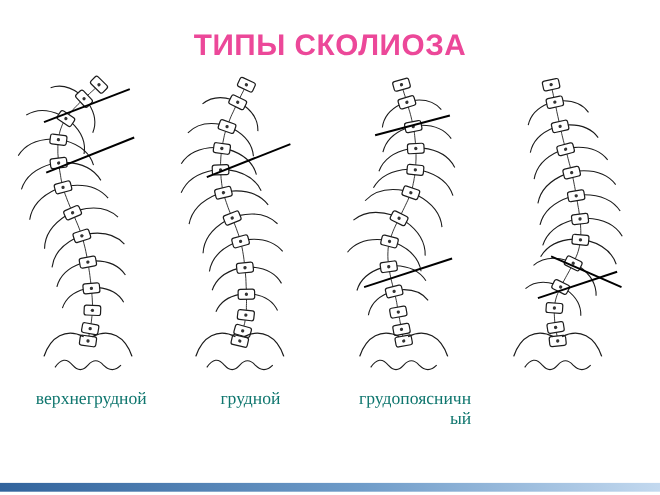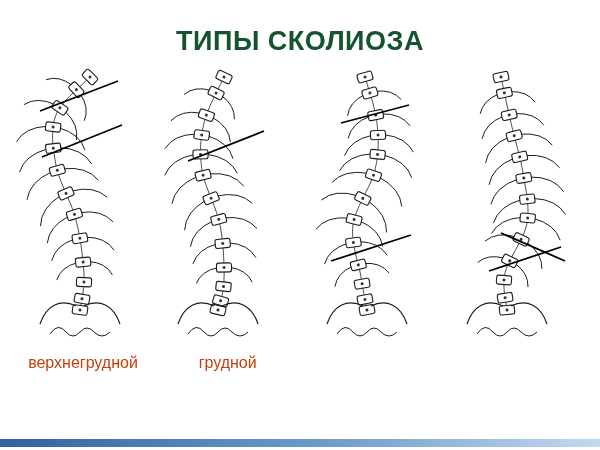--- a/index.html
+++ b/index.html
@@ -5,34 +5,34 @@
   html,body{margin:0;padding:0;}
   body{
     width:600px;height:450px;
     background:#ffffff;
     font-family:"Liberation Sans",sans-serif;
     position:relative;overflow:hidden;
   }
   .slide{width:600px;height:450px;position:relative;}
   .title{
     text-align:center;
-    font-size:27px;font-weight:bold;color:#14532d;
+    font-size:27px;font-weight:bold;color:#ec4899;
     margin:0;padding-top:26px;letter-spacing:0.5px;
   }
   .figures{
     display:flex;justify-content:space-between;
     padding:8px 12px 0 12px;
   }
   .figure{
     width:142px;display:flex;flex-direction:column;align-items:center;
   }
   svg.spine{width:135px;height:285px;display:block;}
   .label{
-    margin-top:4px;font-size:16px;color:#c2410c;
-    text-align:right;line-height:1.15;
+    margin-top:4px;font-size:16px;color:#0f766e;
+    text-align:right;line-height:1.15;font-family:Liberation Serif, serif;
   }
   .figure:nth-child(3) .label{
     max-width:112px;word-break:break-all;
   }
   .accent-bar{
     position:absolute;left:0;right:0;bottom:3px;height:8px;
   }
 </style>
 </head>
 <body>
@@ -275,20 +275,21 @@
           </g>
           <g transform="translate(62.0,245.0) rotate(-10.5)">
             <rect x="-7.5" y="-4.5" width="15" height="9" rx="2" fill="#fff" stroke="#1c1c1c" stroke-width="1.1"></rect>
             <circle cx="0" cy="0" r="1.5" fill="#333"></circle>
           </g>
           <path d="M58.0,241.0 C42.0,233.0 28.0,241.0 22.0,259.0 M66.0,241.0 C82.0,233.0 96.0,241.0 102.0,259.0" fill="none" stroke="#1c1c1c" stroke-width="1.2"></path>
           <path d="M32.0,269.0 Q40.0,257.0 48.0,267.0 Q55.0,275.0 62.0,267.0 Q69.0,259.0 76.0,267.0 Q84.0,275.0 92.0,267.0" fill="none" stroke="#1c1c1c" stroke-width="1"></path>
           <line x1="36" y1="58" x2="104" y2="40" stroke="#000" stroke-width="1.8"></line>
           <line x1="26" y1="196" x2="106" y2="170" stroke="#000" stroke-width="1.8"></line>
         </svg>
+      <div class="label">грудопоясничный</div>
     </div>
 
     <div class="figure">
       <svg class="spine" viewBox="0 0 135 285">
           <path d="M52.0,12.0 L52.2,13.0 L52.5,14.2 L52.8,15.6 L53.1,17.0 L53.4,18.6 L53.8,20.3 L54.1,22.0 L54.5,23.9 L55.0,25.9 L55.4,27.9 L55.8,30.0 L56.3,32.1 L56.8,34.3 L57.2,36.5 L57.7,38.7 L58.2,41.0 L58.7,43.2 L59.2,45.5 L59.7,47.7 L60.2,49.9 L60.7,52.1 L61.2,54.3 L61.6,56.4 L62.1,58.4 L62.6,60.4 L63.1,62.5 L63.6,64.5 L64.1,66.6 L64.6,68.7 L65.2,70.7 L65.7,72.8 L66.3,74.9 L66.9,77.0 L67.4,79.1 L68.0,81.3 L68.5,83.4 L69.1,85.5 L69.6,87.6 L70.2,89.8 L70.7,91.9 L71.2,94.0 L71.7,96.2 L72.2,98.3 L72.6,100.4 L73.0,102.5 L73.4,104.6 L73.8,106.7 L74.1,108.8 L74.5,110.9 L74.8,113.0 L75.2,115.1 L75.6,117.2 L76.0,119.3 L76.3,121.4 L76.7,123.5 L77.1,125.6 L77.4,127.7 L77.7,129.8 L78.0,131.9 L78.3,134.1 L78.5,136.2 L78.7,138.3 L78.8,140.4 L78.9,142.5 L79.0,144.6 L79.0,146.7 L79.0,148.8 L78.9,150.9 L78.7,153.0 L78.5,155.1 L78.1,157.2 L77.7,159.3 L77.2,161.4 L76.6,163.5 L75.9,165.7 L75.0,167.9 L74.1,170.0 L73.1,172.2 L72.1,174.4 L71.0,176.6 L69.8,178.8 L68.7,181.0 L67.5,183.2 L66.3,185.3 L65.1,187.5 L64.0,189.6 L62.8,191.7 L61.7,193.8 L60.7,195.9 L59.7,197.9 L58.8,200.0 L58.0,201.9 L57.2,203.9 L56.6,205.8 L56.1,207.6 L55.7,209.5 L55.4,211.3 L55.1,213.2 L55.0,215.0 L54.9,216.9 L54.9,218.8 L54.9,220.6 L55.0,222.4 L55.1,224.2 L55.2,226.0 L55.4,227.8 L55.6,229.5 L55.8,231.1 L56.1,232.7 L56.3,234.3 L56.6,235.8 L56.8,237.2 L57.1,238.6 L57.3,239.9 L57.5,241.1 L57.7,242.2 L57.8,243.2 L57.9,244.2 L58.0,245.0" fill="none" stroke="#1c1c1c" stroke-width="0.8"></path>
           <path d="M61.3,26.6 Q77.9,25.9 86.0,37.1" fill="none" stroke="#1c1c1c" stroke-width="1"></path>
           <path d="M49.5,29.1 Q34.1,35.3 31.2,48.8" fill="none" stroke="#1c1c1c" stroke-width="1"></path>
           <path d="M66.0,48.6 Q85.6,47.5 94.8,60.1" fill="none" stroke="#1c1c1c" stroke-width="1"></path>
           <path d="M54.3,51.2 Q36.2,58.5 33.1,73.8" fill="none" stroke="#1c1c1c" stroke-width="1"></path>
           <path d="M71.0,69.2 Q92.8,67.0 103.4,80.3" fill="none" stroke="#1c1c1c" stroke-width="1"></path>

